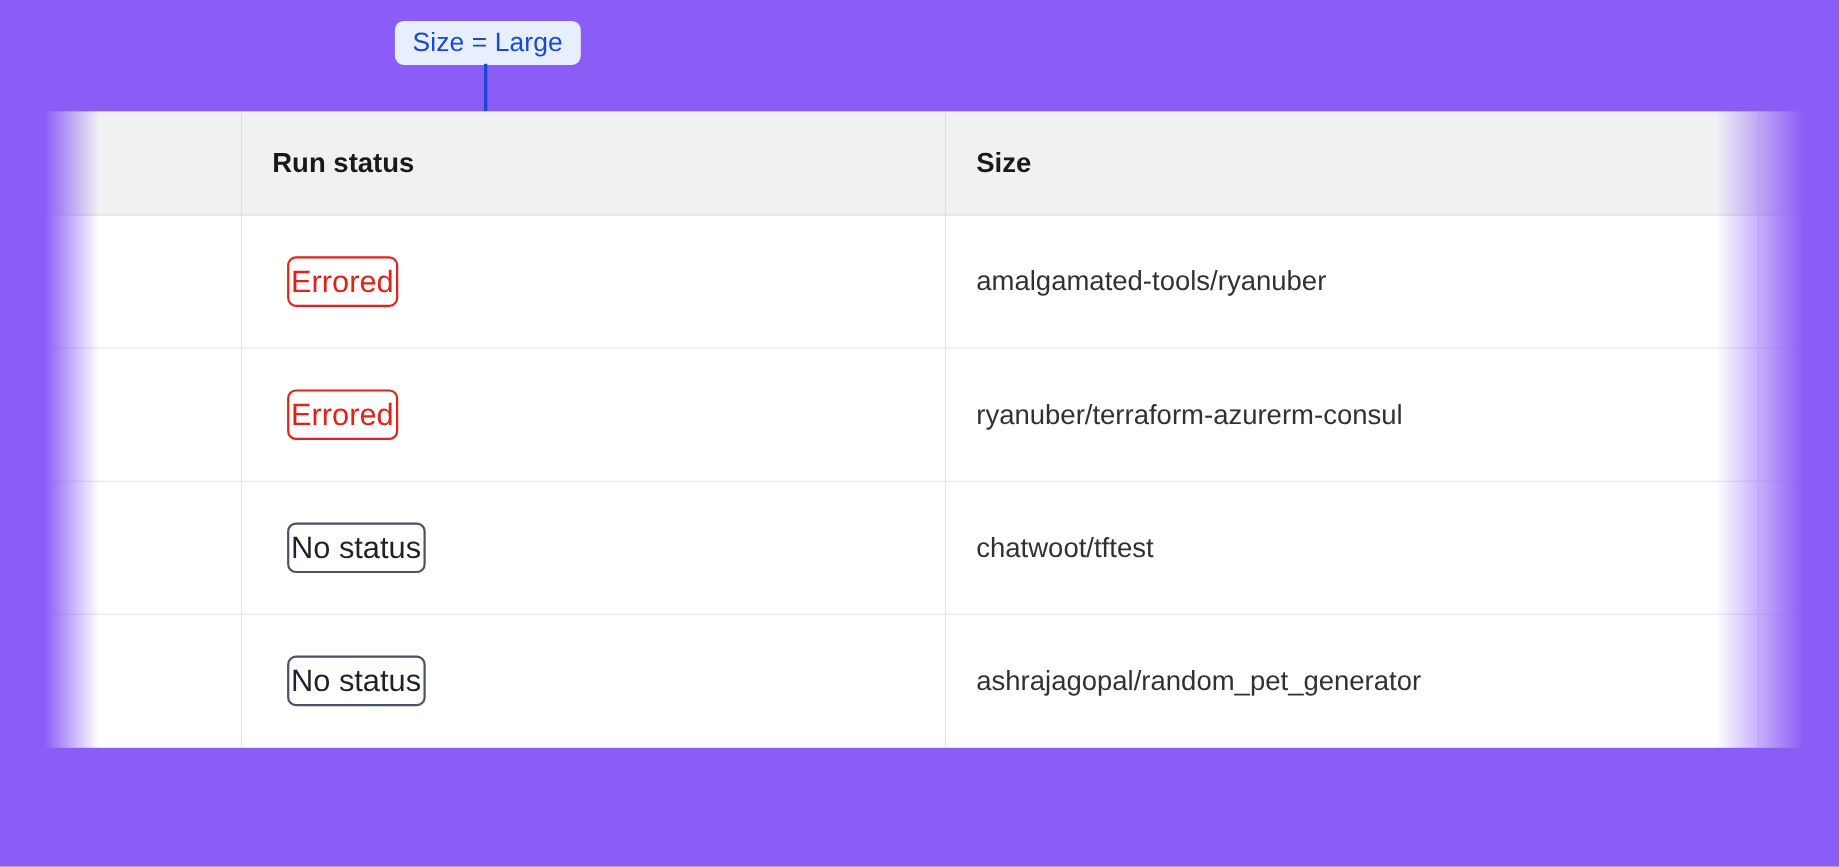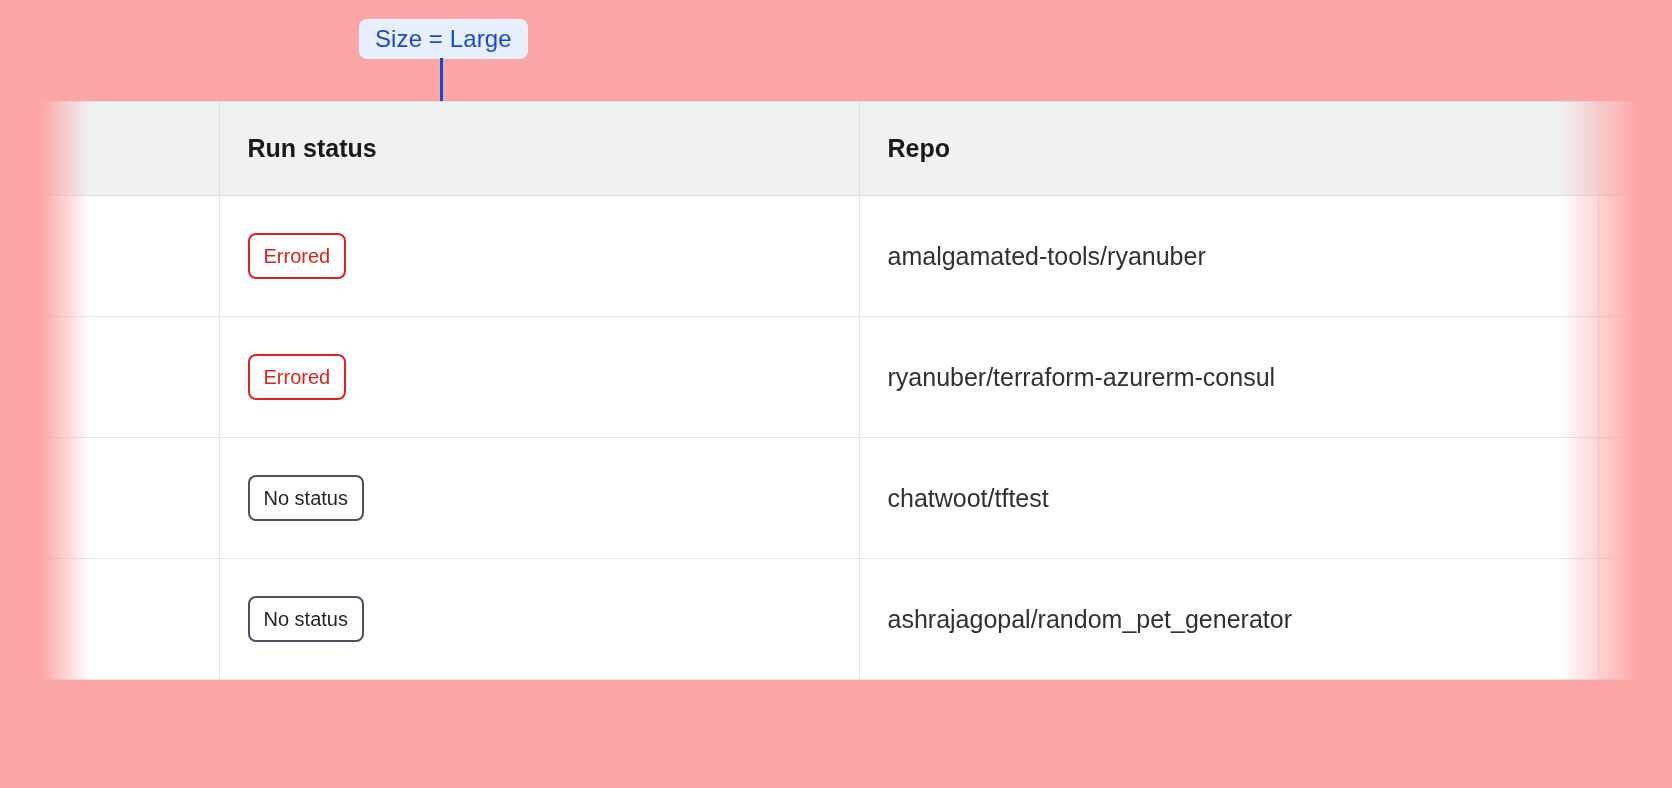--- a/index.html
+++ b/index.html
@@ -13,21 +13,21 @@
     height: 788px;
     overflow: hidden;
     font-family: "Liberation Sans", "DejaVu Sans", sans-serif;
     -webkit-font-smoothing: antialiased;
   }
 
   .stage {
     position: relative;
     width: 1672px;
     height: 788px;
-    background: #fca5a5;
+    background: #8b5cf6;
   }
 
   
   .callout {
     position: absolute;
     left: 359px;
     top: 19px;
     height: 40px;
     display: flex;
     align-items: center;
@@ -127,28 +127,29 @@
   }
   tbody td.lead { padding: 0; }
   tbody td.tail { border-right: none; }
 
   
   .badge {
     display: inline-flex;
     align-items: center;
     justify-content: center;
     height: 42px;
-    padding: 0 14px;
+    padding: 0 2px;
     border-radius: 8px;
     border: 2px solid currentColor;
-    font-size: 20px;
+    font-size: 28px;
     font-weight: 400;
     line-height: 1;
     background: #ffffff;
     white-space: nowrap;
+    margin-left: 13px;
   }
   .badge .badge-text { color: inherit; }
   .badge.errored        { color: #e0231a; }
   .badge.policy-checked { color: #c35c06; }
   .badge.no-status      { color: #4b5261; }
   .badge.no-status .badge-text { color: #1f2329; }
 </style>
 </head>
 <body>
 
@@ -166,21 +167,21 @@
         <colgroup>
           <col class="c-lead">
             <col class="c-status">
             <col class="c-repo">
             <col class="c-tail">
         </colgroup>
         <thead>
           <tr>
             <th class="lead"></th>
             <th>Run status</th>
-            <th>Repo</th>
+            <th>Size</th>
             <th class="tail"></th>
           </tr>
         </thead>
         <tbody>
 
           <tr>
             <td class="lead"></td>
             <td>
               <span class="badge errored">
                 <span class="badge-text">Errored</span>

